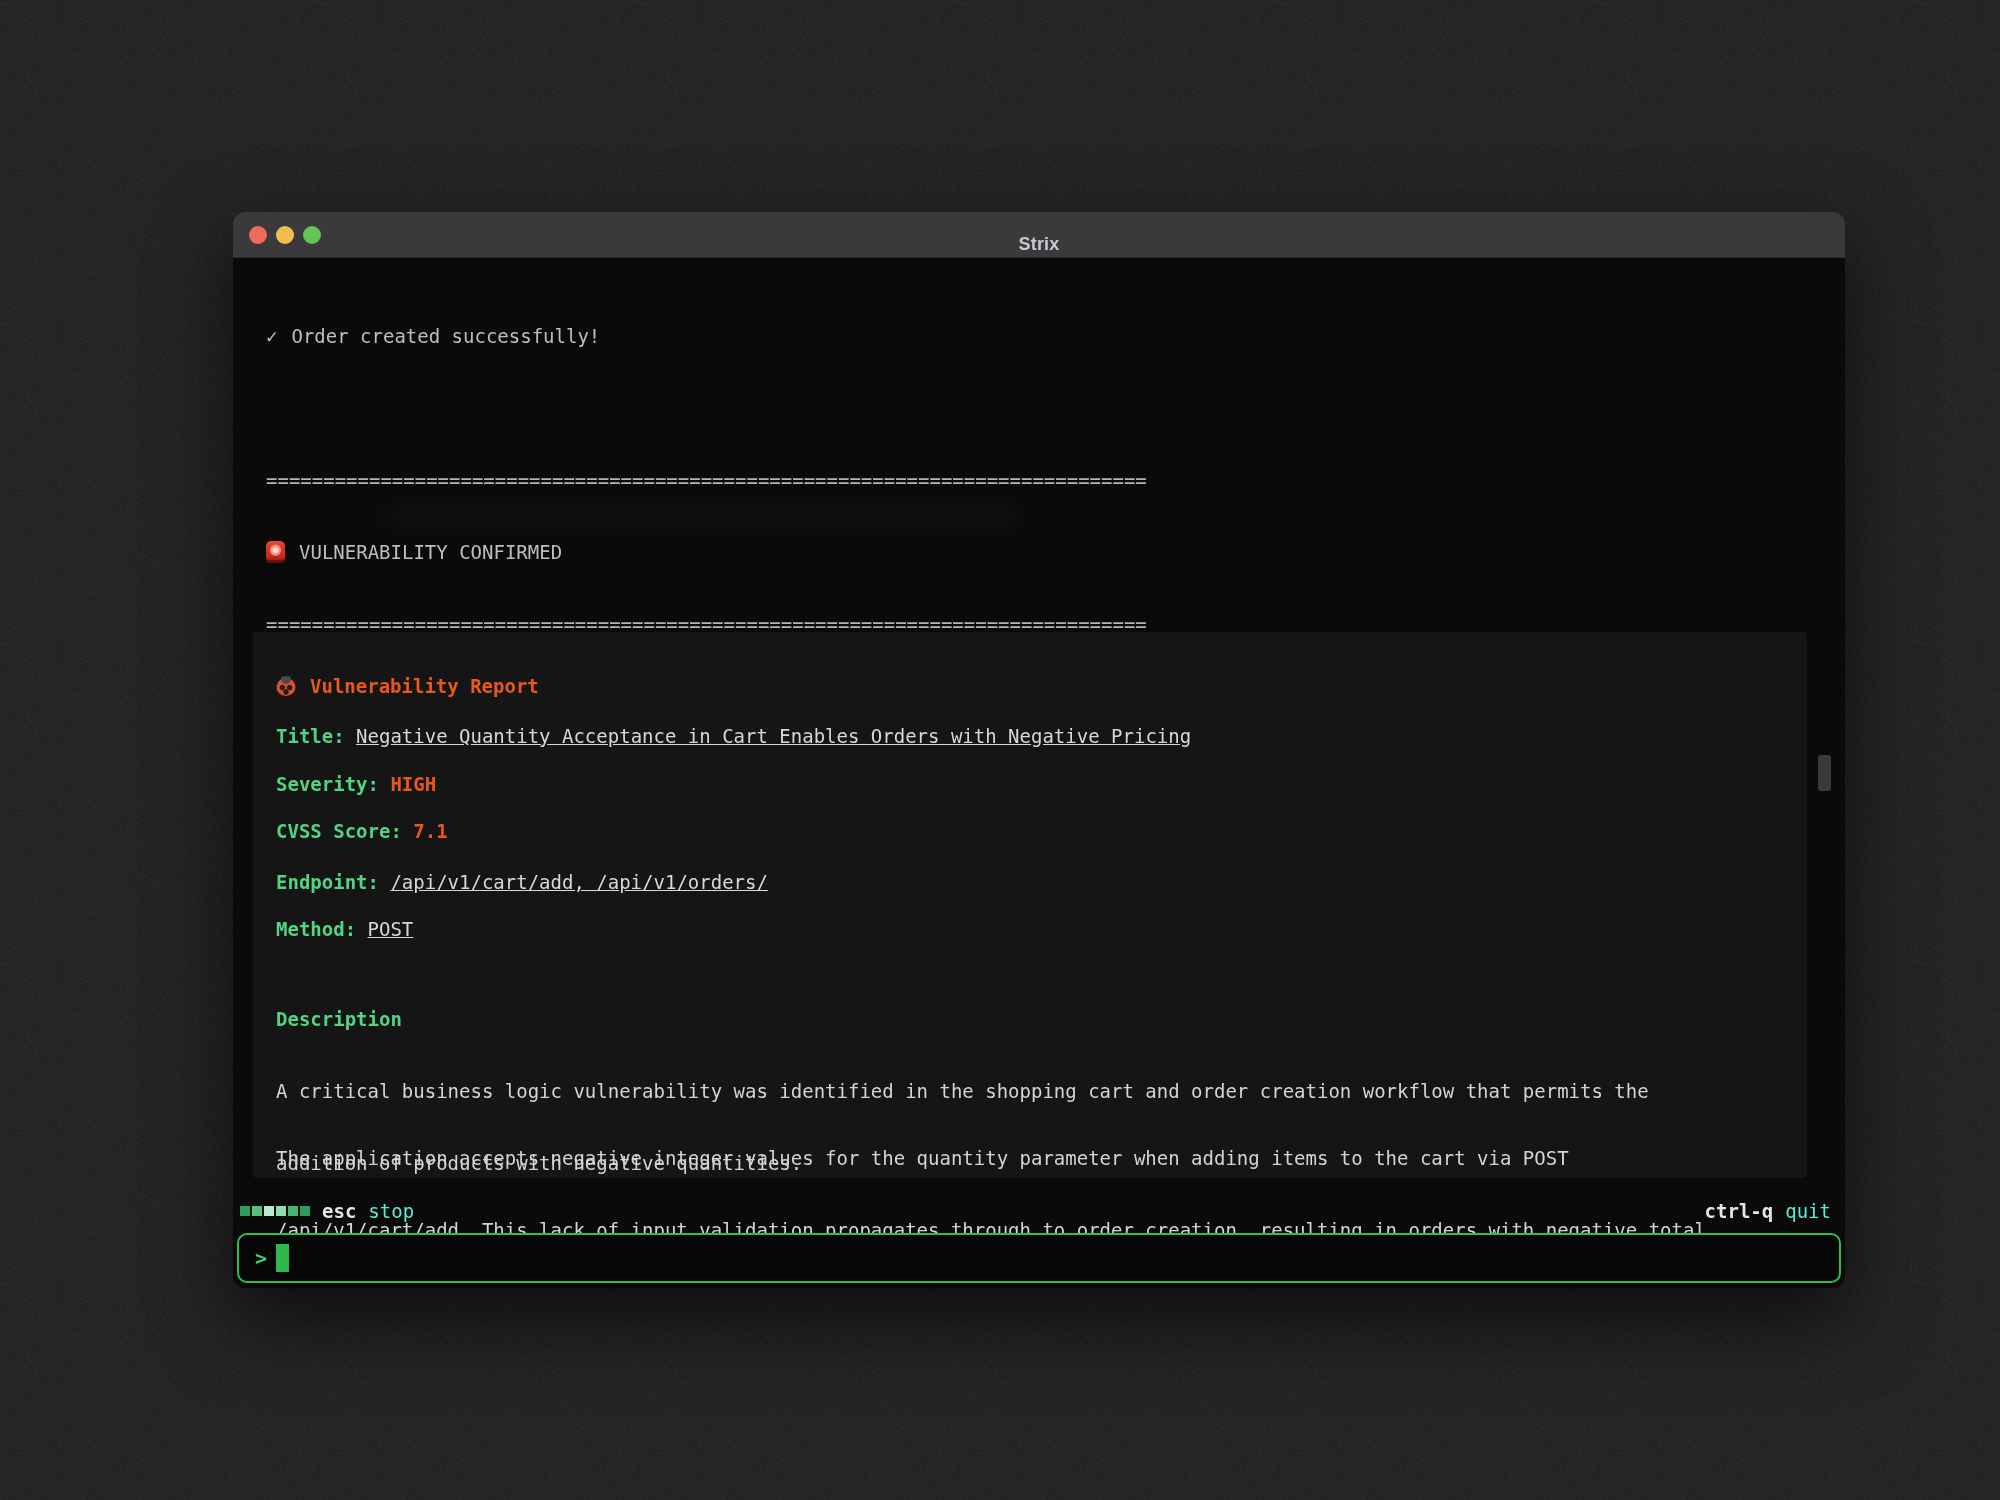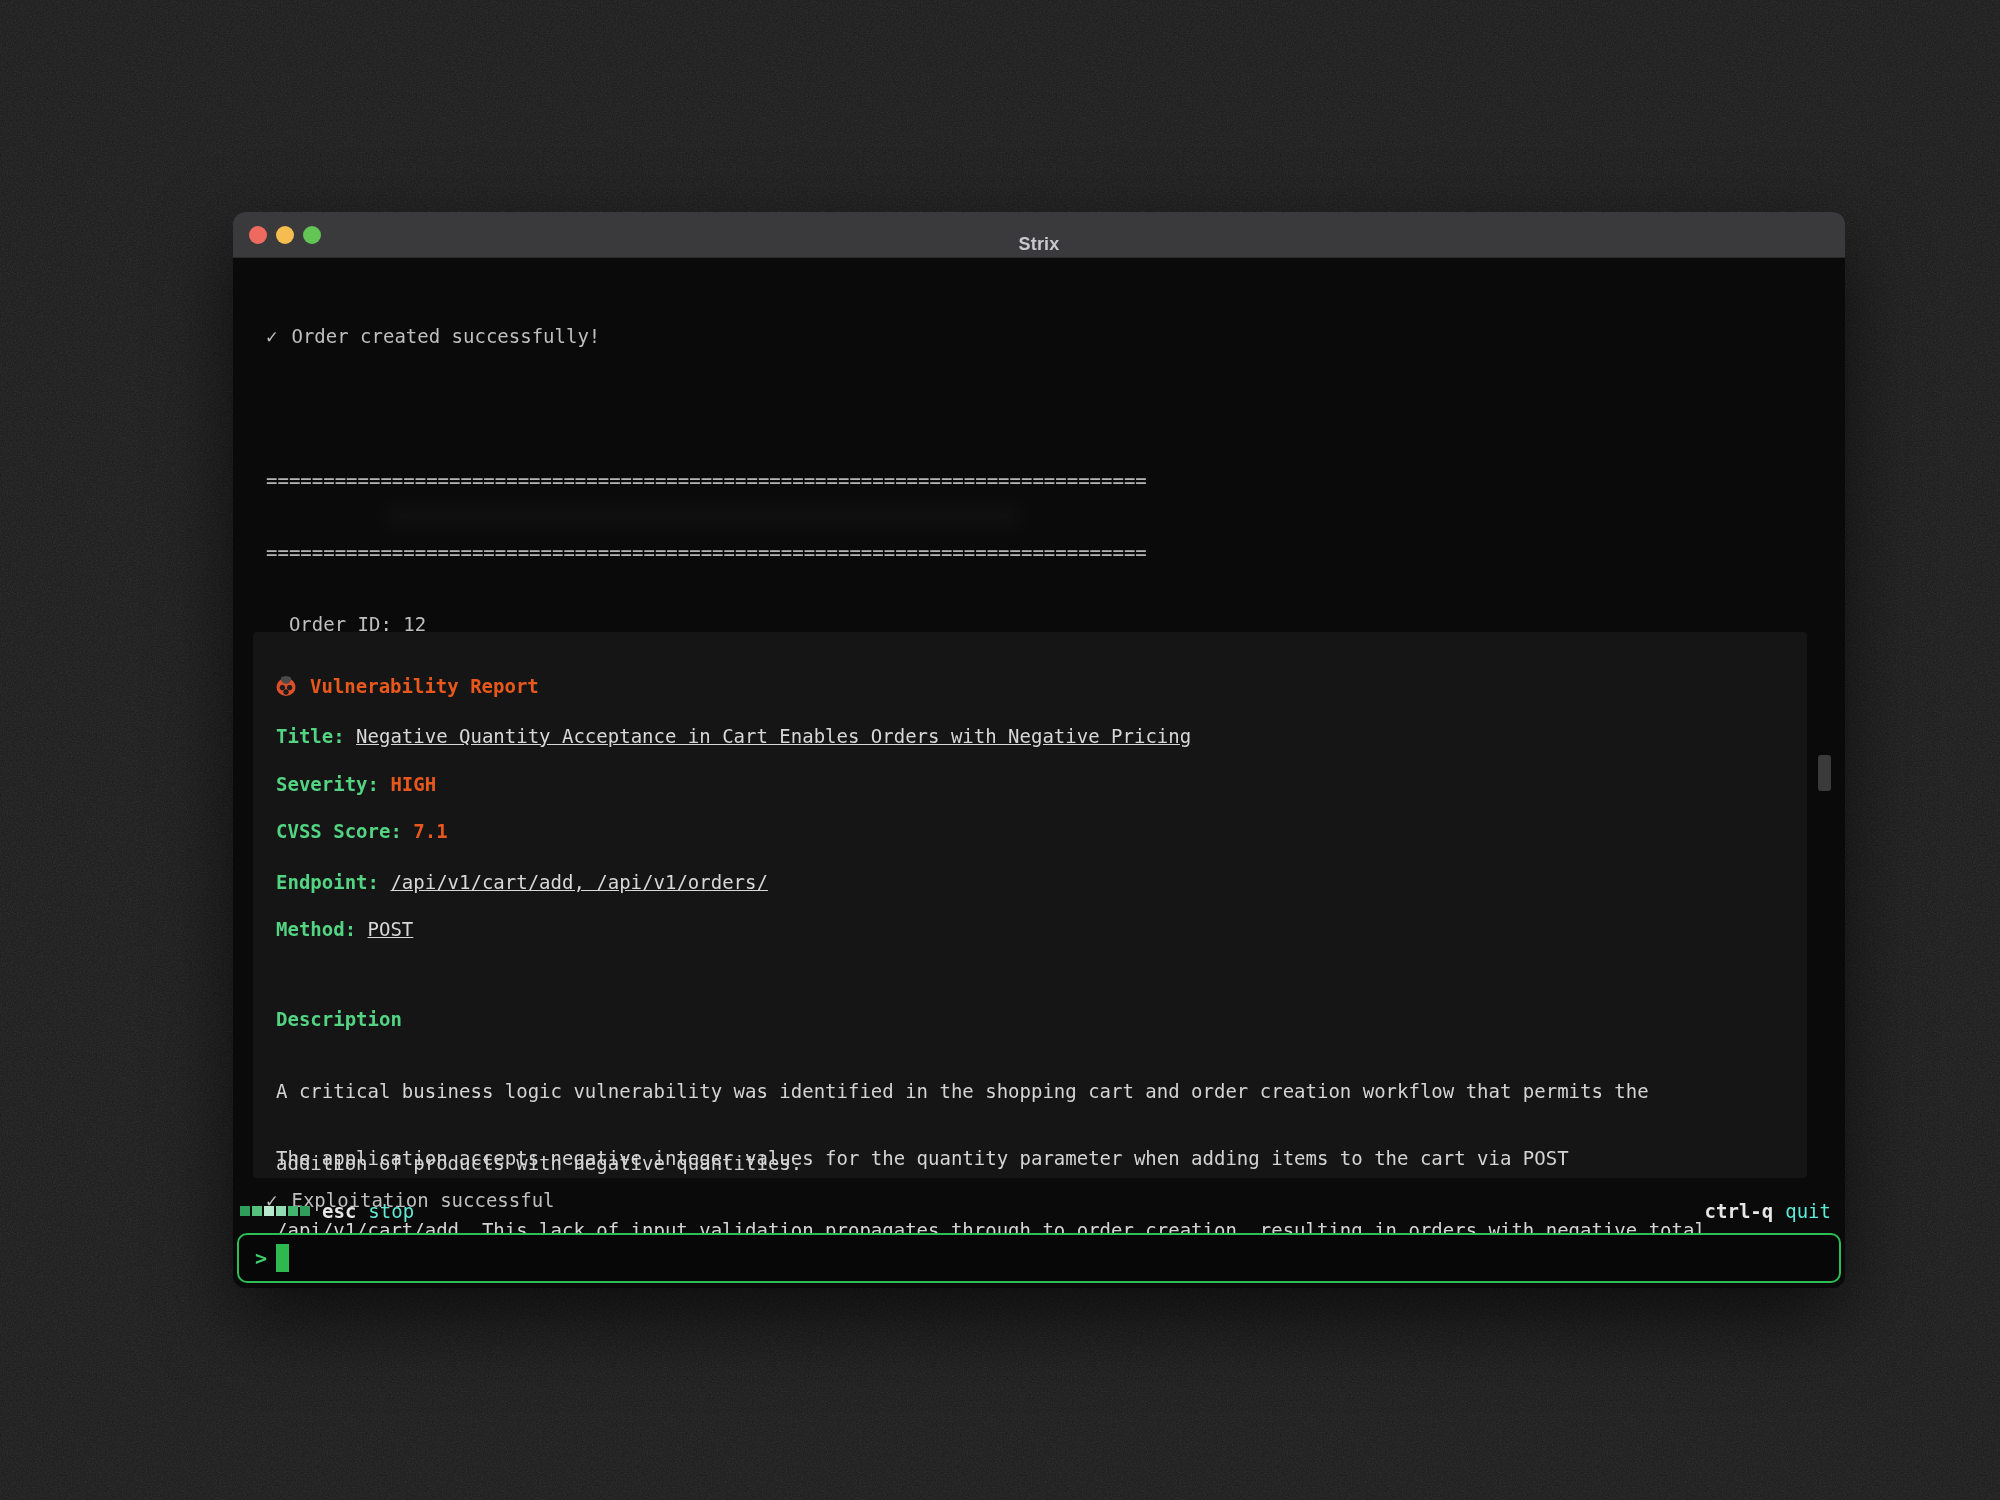--- a/index.html
+++ b/index.html
@@ -126,20 +126,21 @@
     <span class="traffic tl-close"></span>
     <span class="traffic tl-min"></span>
     <span class="traffic tl-max"></span>
     <span class="title-text">Strix</span>
   </div>
 
   <div class="term">
     <div class="line"><span>✓</span><span class="icon-gap"></span><span>Order created successfully!</span></div>
     <div class="line"></div>
     <div class="line sep">=============================================================================</div>
+    <div class="line"><span class="siren-icon"></span><span class="icon-gap"></span><span>VULNERABILITY CONFIRMED</span></div>
     <div class="line sep">=============================================================================</div>
     <div class="line">  Order ID: 12</div>
     <div class="line">  Status: pending</div>
     <div class="line">  Total Price: $-149.9</div>
     <div class="line"></div>
     <div class="line">  IMPACT: Order with negative total created!</div>
     <div class="line"></div>
     <div class="line sep">=============================================================================</div>
     <div class="line"></div>
     <div class="line"><span>✓</span><span class="icon-gap"></span><span>Exploitation successful</span></div>

